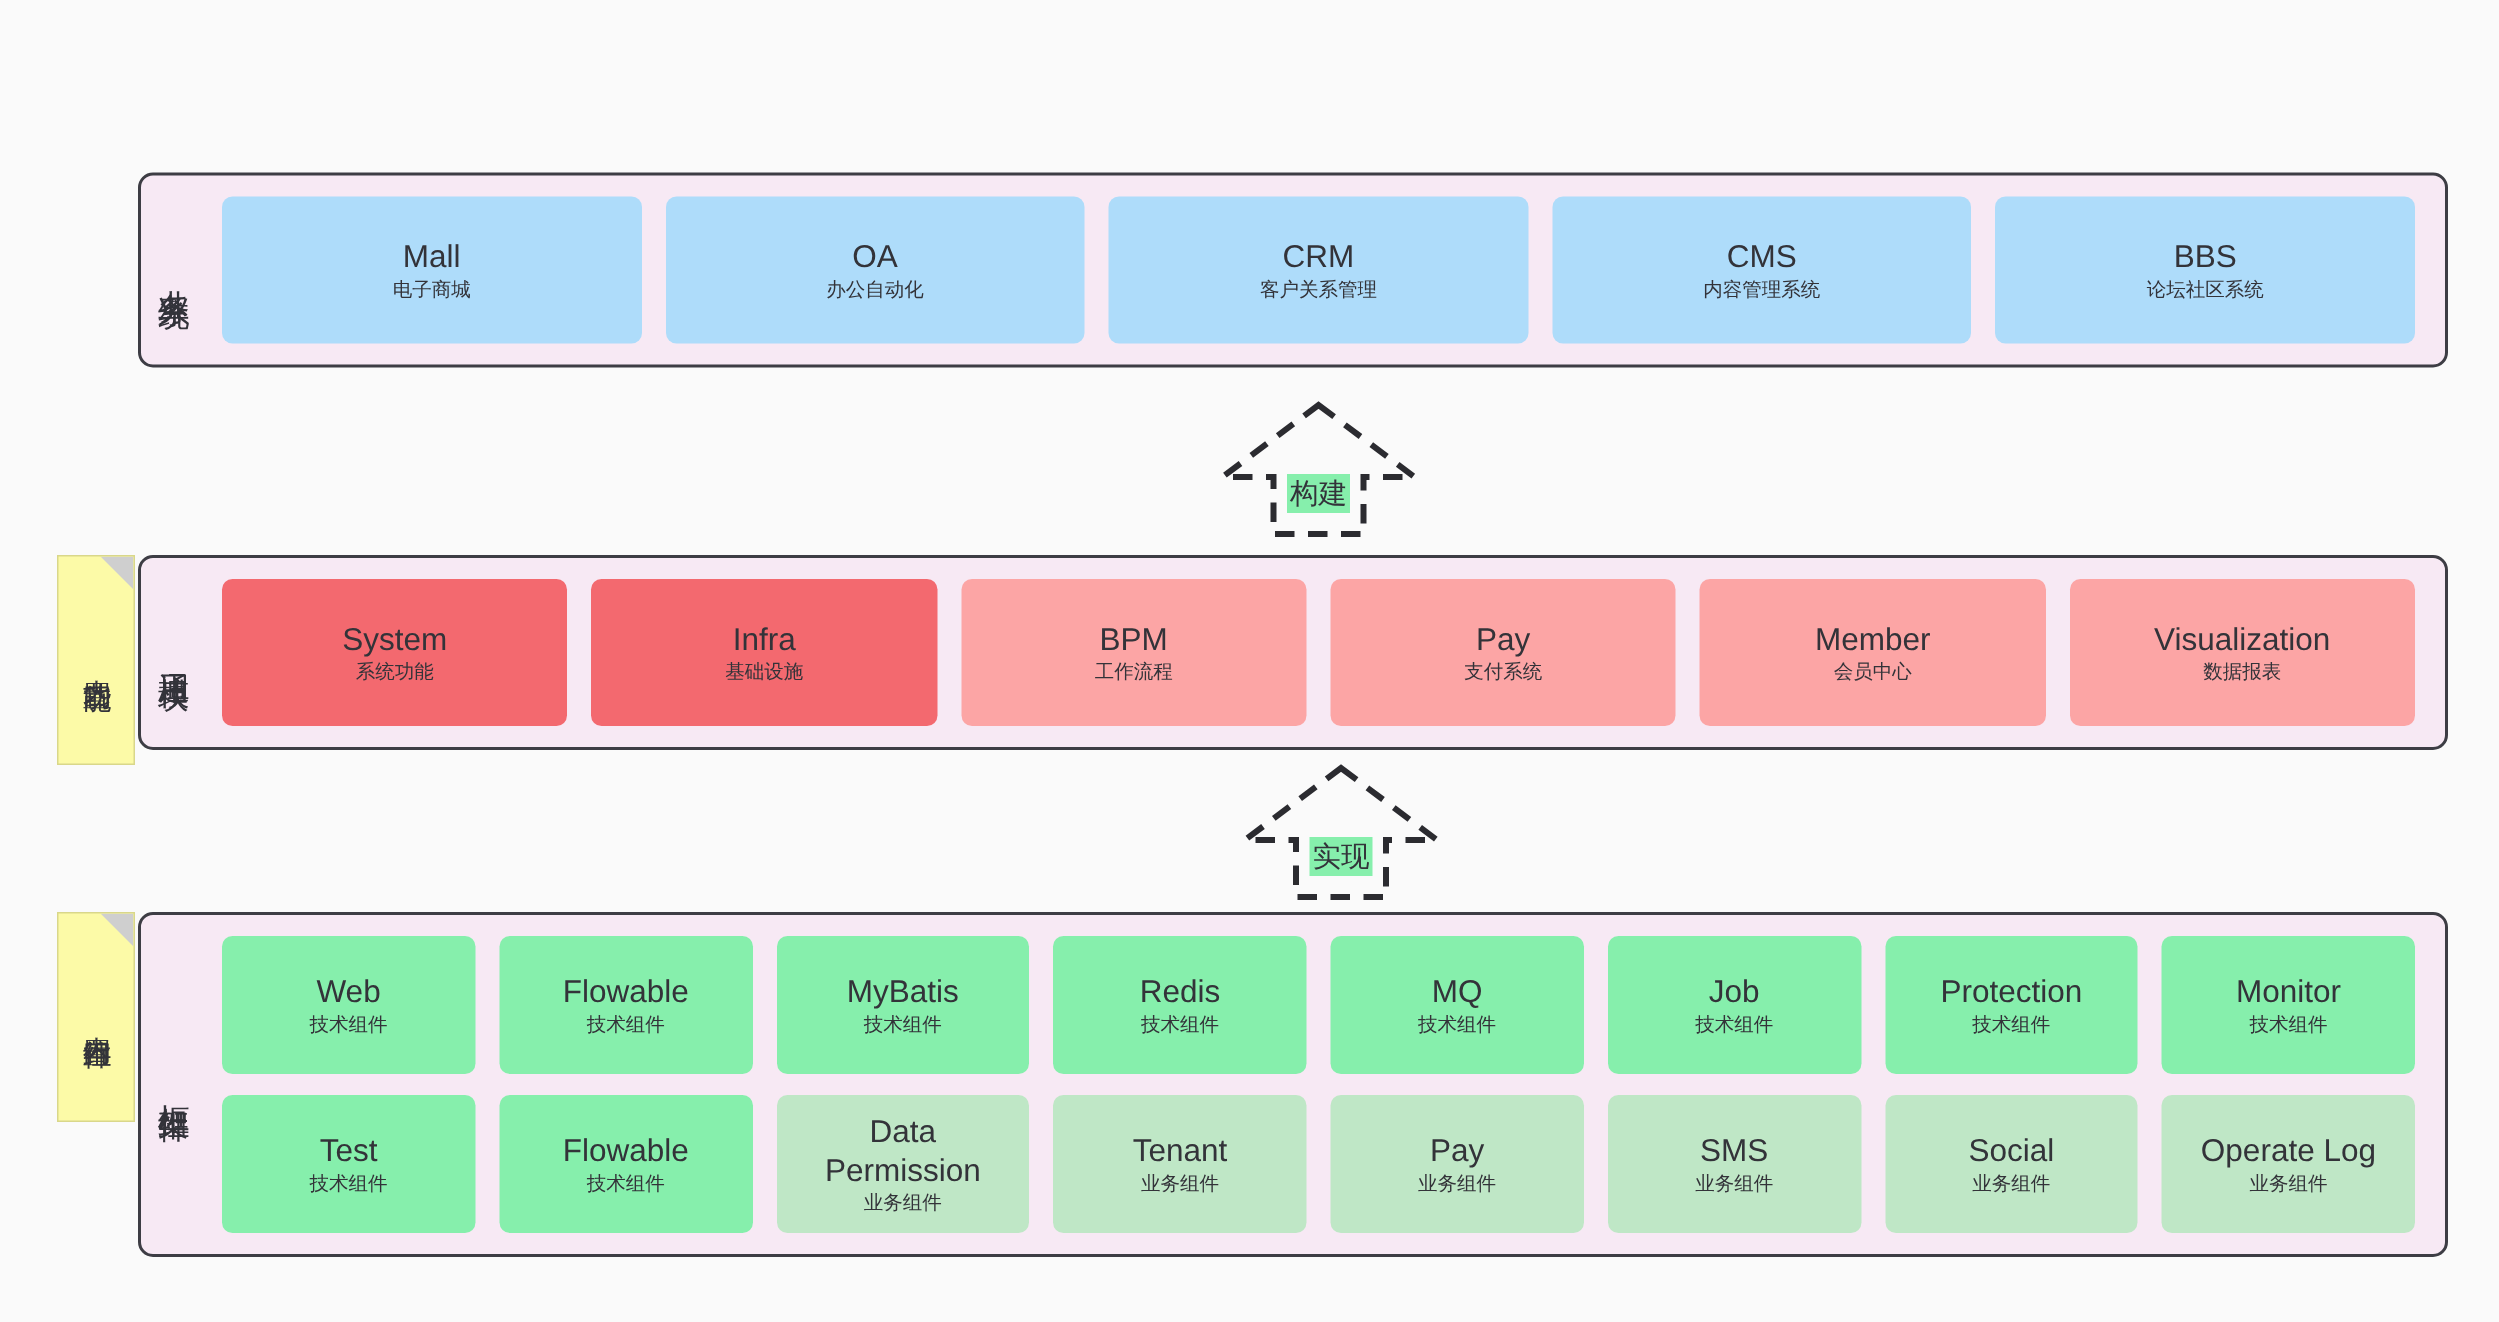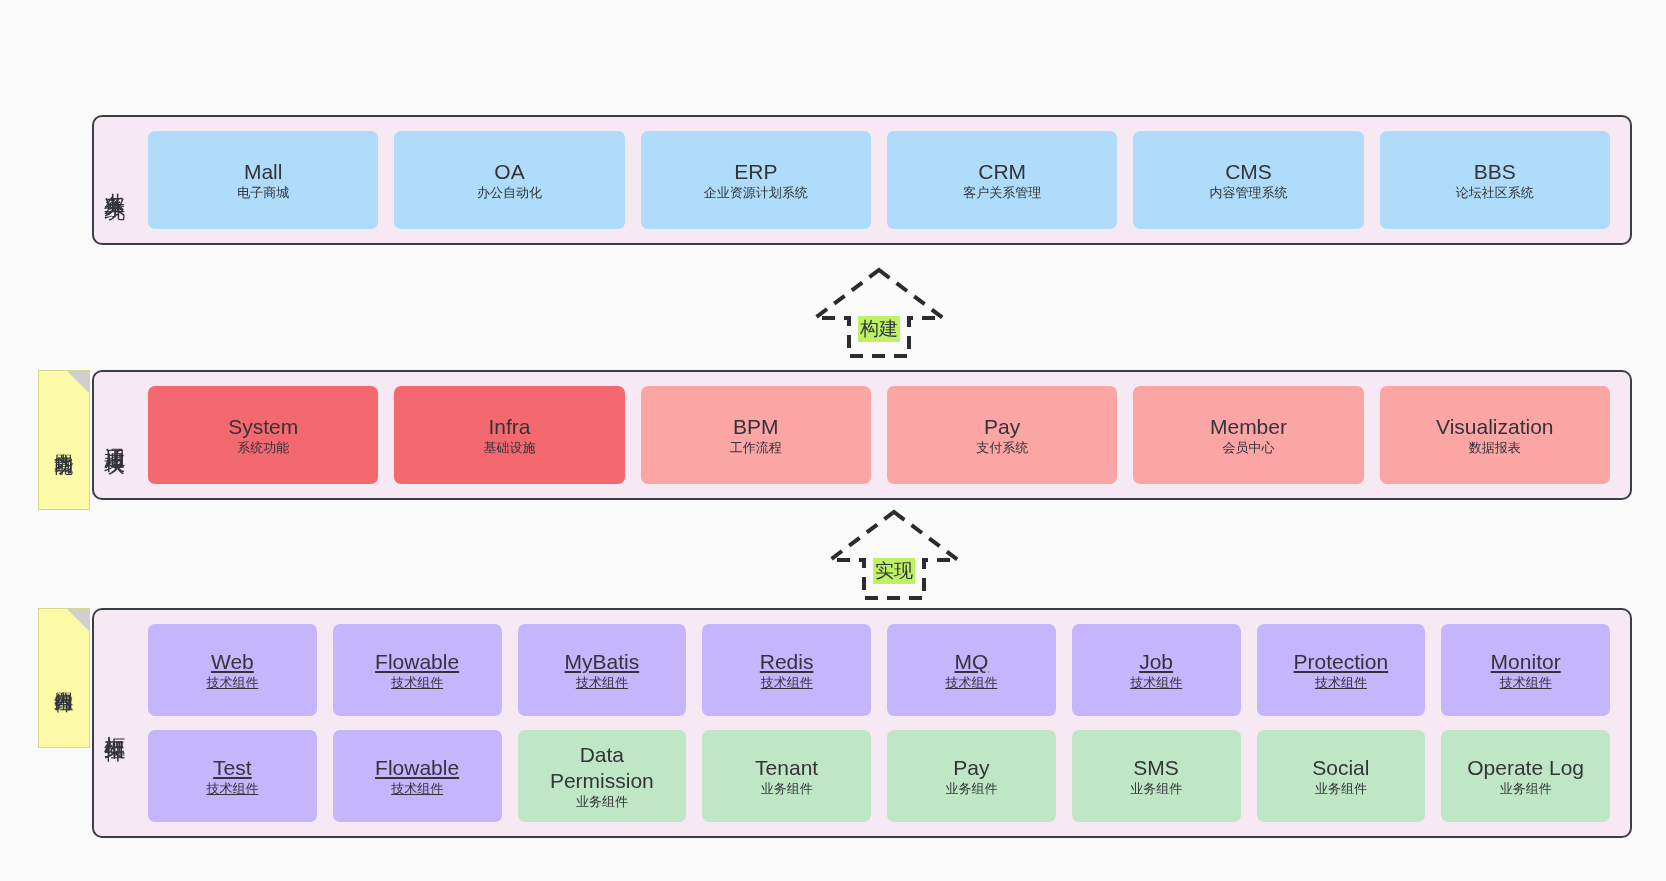--- a/index.html
+++ b/index.html
@@ -61,21 +61,21 @@
     color: #333339;
     line-height: 1.24;
     padding: 4px 6px;
   }
   .node .en { font-size: 21px; }
   .node .cn { font-size: 13px; }
 
   .blue      { background: #aedcfa; }
   .red       { background: #f3696f; text-align: right; }
   .pink      { background: #fca5a5; }
-  .green     { background: #c4b5fd; text-decoration: underline; }
+  .green     { background: #86efac; }
   .lightgreen{ background: #bfe7c6; }
 
   
   .sticky {
     position: absolute;
     width: 52px;
     background: #fcfaa7;
     border: 1px solid #d9d78a;
     display: flex;
     align-items: center;
@@ -99,21 +99,21 @@
 
   
   .arrow { position: absolute; }
   .arrow svg { display: block; overflow: visible; }
   .arrow .arrow-label {
     position: absolute;
     left: 50%;
     transform: translateX(-50%);
     font-size: 19px;
     color: #33333a;
-    background: #bef264;
+    background: #86efac;
     padding: 0 2px;
     white-space: nowrap;
     user-select: none;
   }
 </style>
 </head>
 <body>
 
 <div id="stage">
 
@@ -123,26 +123,20 @@
       <div class="col">
         <div class="node blue">
           <span class="en">Mall</span>
           <span class="cn">电子商城</span>
         </div>
       </div>
       <div class="col">
         <div class="node blue">
           <span class="en">OA</span>
           <span class="cn">办公自动化</span>
-        </div>
-      </div>
-      <div class="col">
-        <div class="node blue">
-          <span class="en">ERP</span>
-          <span class="cn">企业资源计划系统</span>
         </div>
       </div>
       <div class="col">
         <div class="node blue">
           <span class="en">CRM</span>
           <span class="cn">客户关系管理</span>
         </div>
       </div>
       <div class="col">
         <div class="node blue">

